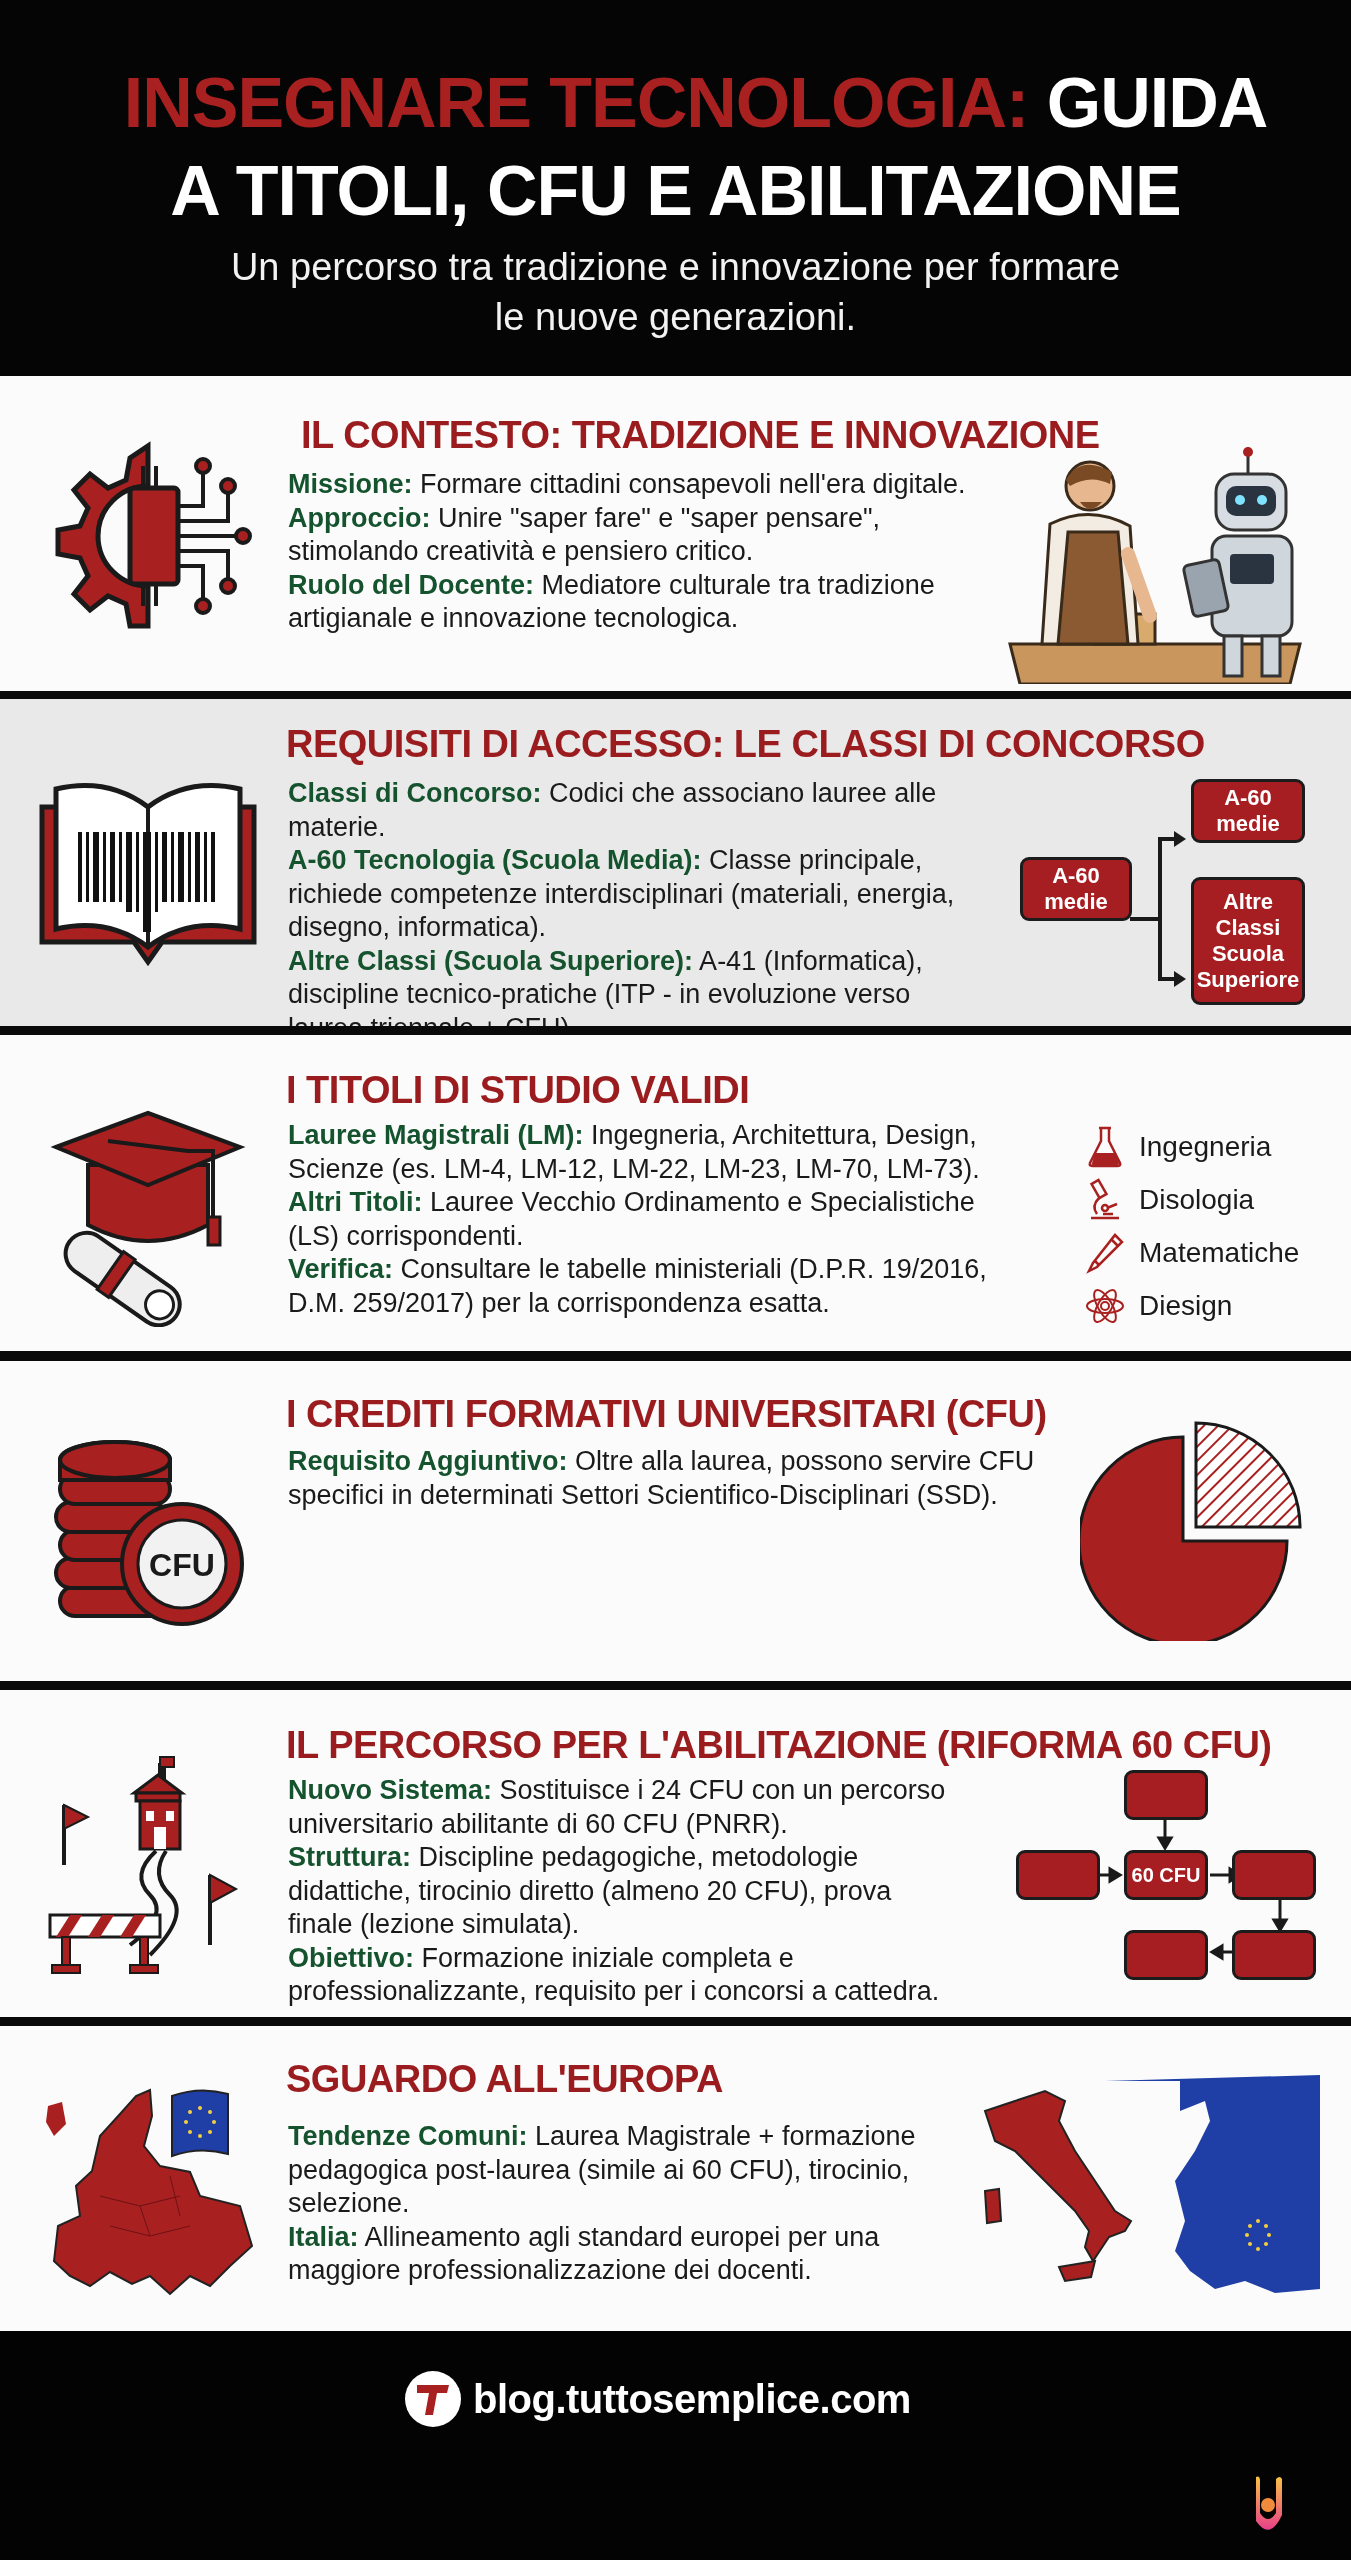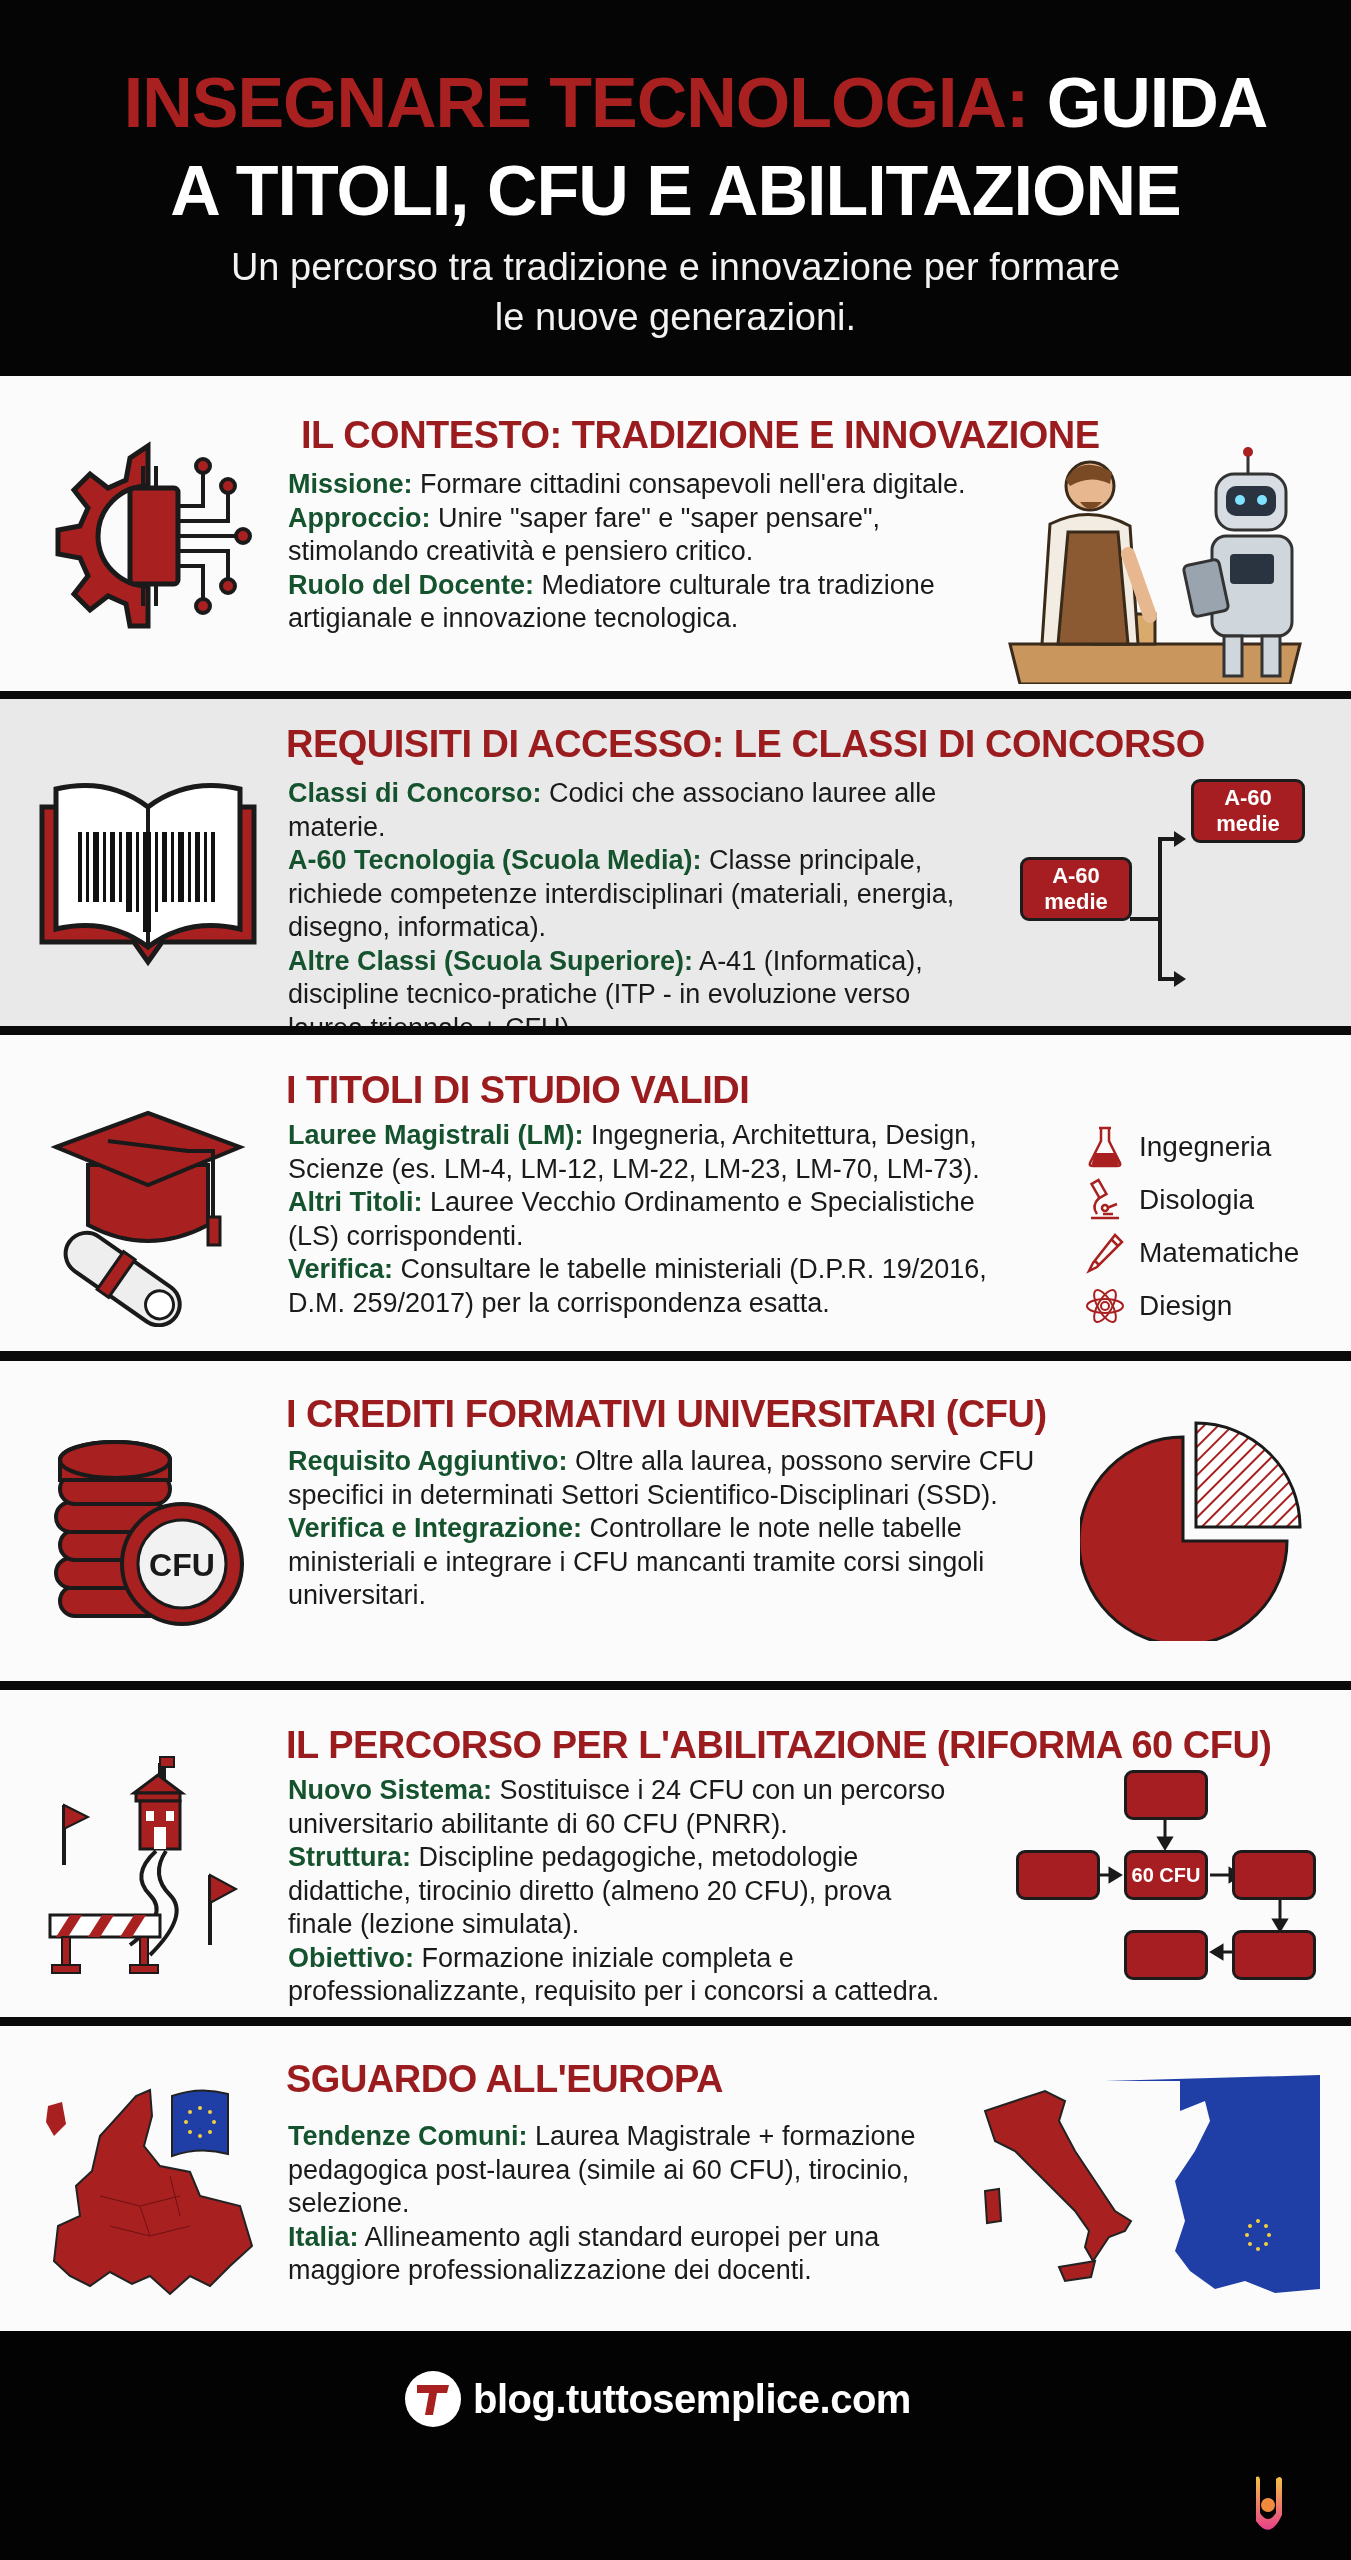--- a/index.html
+++ b/index.html
@@ -142,20 +142,21 @@
     <p style="width:690px;"><b>Altre Classi (Scuola Superiore):</b><span> A-41 (Informatica), discipline tecnico-pratiche (ITP - in evoluzione verso laurea triennale + CFU).</span></p>
   </div>
 
   <svg style="position:absolute;left:1130px;top:120px;" width="60" height="170" viewBox="0 0 60 170">
     <path d="M0 100 H30 V20 H50 M30 100 V160 H50" fill="none" stroke="#1a1a1a" stroke-width="4"></path>
     <path d="M44 12 L56 20 L44 28 Z" fill="#1a1a1a"></path>
     <path d="M44 152 L56 160 L44 168 Z" fill="#1a1a1a"></path>
   </svg>
   <div class="flow-box" style="left:1020px;top:158px;width:112px;height:64px;">A-60 medie</div>
   <div class="flow-box" style="left:1191px;top:80px;width:114px;height:64px;">A-60 medie</div>
+  <div class="flow-box" style="left:1191px;top:178px;width:114px;height:128px;">Altre Classi Scuola Superiore</div>
 </div>
 <div class="divider" style="top:1026px;height:9px;"></div>
 
 <div class="section sec-white" style="top:1035px;height:316px;">
   <div class="icon-box" style="left:48px;top:72px;width:200px;height:220px;">
     <svg width="200" height="220" viewBox="0 0 200 220">
       <path d="M40 58 L40 118 Q100 150 160 118 L160 58 Z" fill="#a8201f" stroke="#1a1a1a" stroke-width="4"></path>
       <path d="M8 40 L100 6 L192 40 L100 78 Z" fill="#a8201f" stroke="#1a1a1a" stroke-width="4"></path>
       <path d="M60 34 L140 44 L165 44 L165 110" stroke="#1a1a1a" stroke-width="4" fill="none"></path>
       <rect x="160" y="110" width="12" height="28" fill="#a8201f" stroke="#1a1a1a" stroke-width="3"></rect>
@@ -228,21 +229,20 @@
         <ellipse cx="65" cy="24" rx="55" ry="18"></ellipse>
       </g>
       <circle cx="132" cy="128" r="60" fill="#a8201f" stroke="#1a1a1a" stroke-width="4"></circle>
       <circle cx="132" cy="128" r="44" fill="#f2f2f2" stroke="#1a1a1a" stroke-width="3"></circle>
       <text x="132" y="140" text-anchor="middle" font-family="Liberation Sans, sans-serif" font-weight="bold" font-size="32" fill="#1a1a1a">CFU</text>
     </svg>
   </div>
   <div class="sec-title" style="top:32px;">I CREDITI FORMATIVI UNIVERSITARI (CFU)</div>
   <div class="sec-body" style="top:84px;width:760px;">
     <p style="width:760px;"><b>Requisito Aggiuntivo:</b><span> Oltre alla laurea, possono servire CFU specifici in determinati Settori Scientifico-Disciplinari (SSD).</span></p>
-    <p style="width:760px;"><b>Verifica e Integrazione:</b><span> Controllare le note nelle tabelle ministeriali e integrare i CFU mancanti tramite corsi singoli universitari.</span></p>
   </div>
   <div class="icon-box" style="left:1080px;top:60px;width:230px;height:220px;">
     <svg width="230" height="220" viewBox="0 0 230 220">
       <defs>
         <pattern id="hatch" width="10" height="10" patternUnits="userSpaceOnUse" patternTransform="rotate(45)">
           <rect width="10" height="10" fill="#fff"></rect>
           <line x1="0" y1="0" x2="0" y2="10" stroke="#a8201f" stroke-width="4"></line>
         </pattern>
       </defs>
       <path d="M103 120 L103 16 A104 104 0 1 0 207 120 Z" fill="#a8201f" stroke="#1a1a1a" stroke-width="3"></path>

